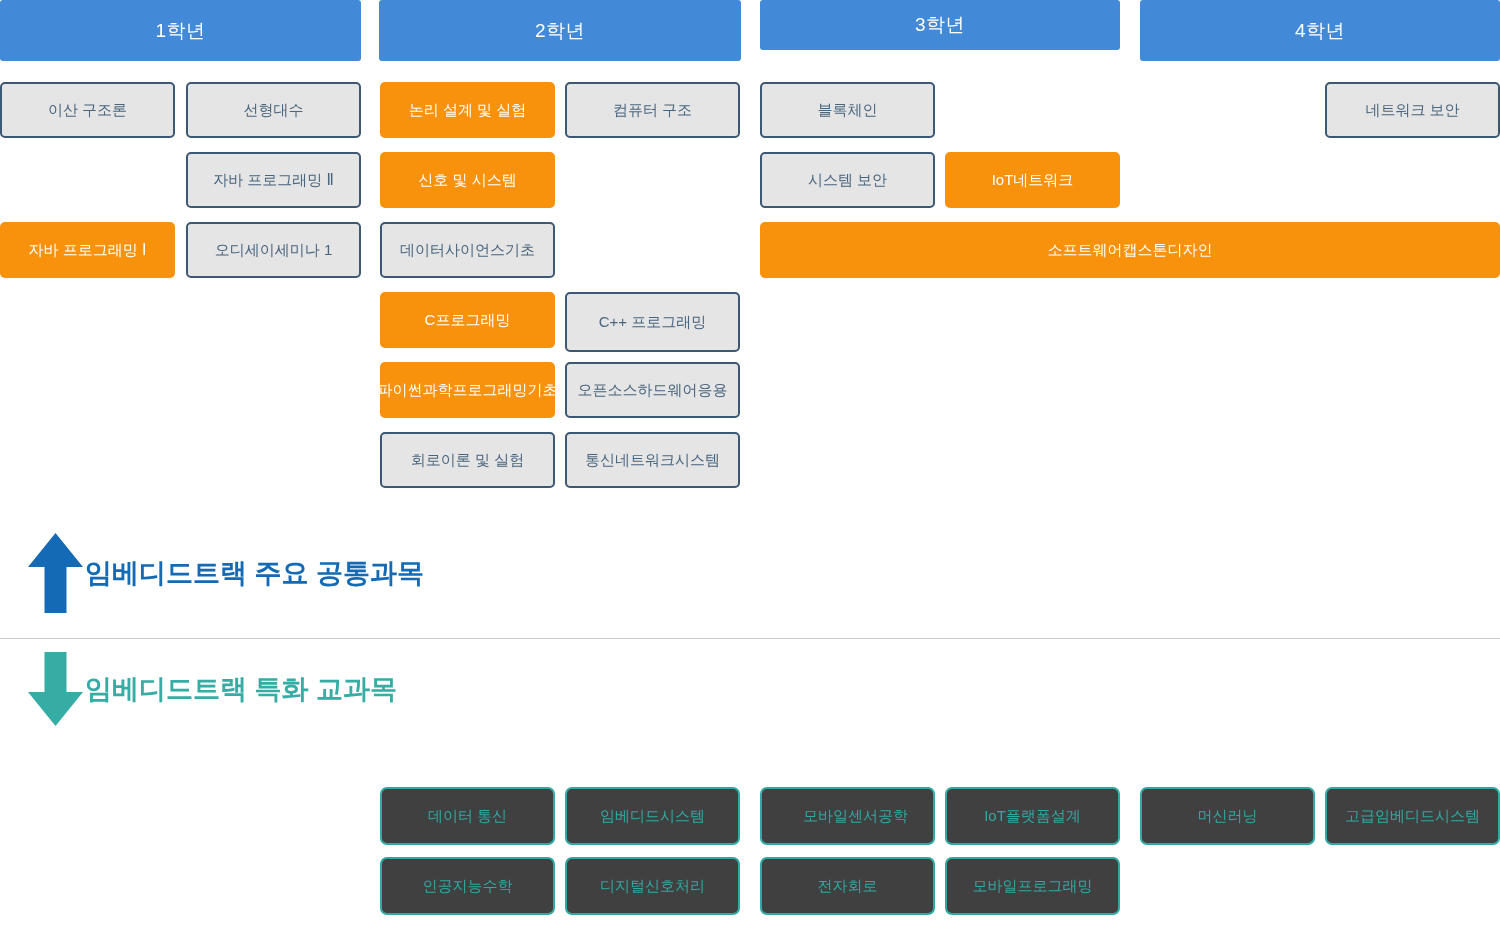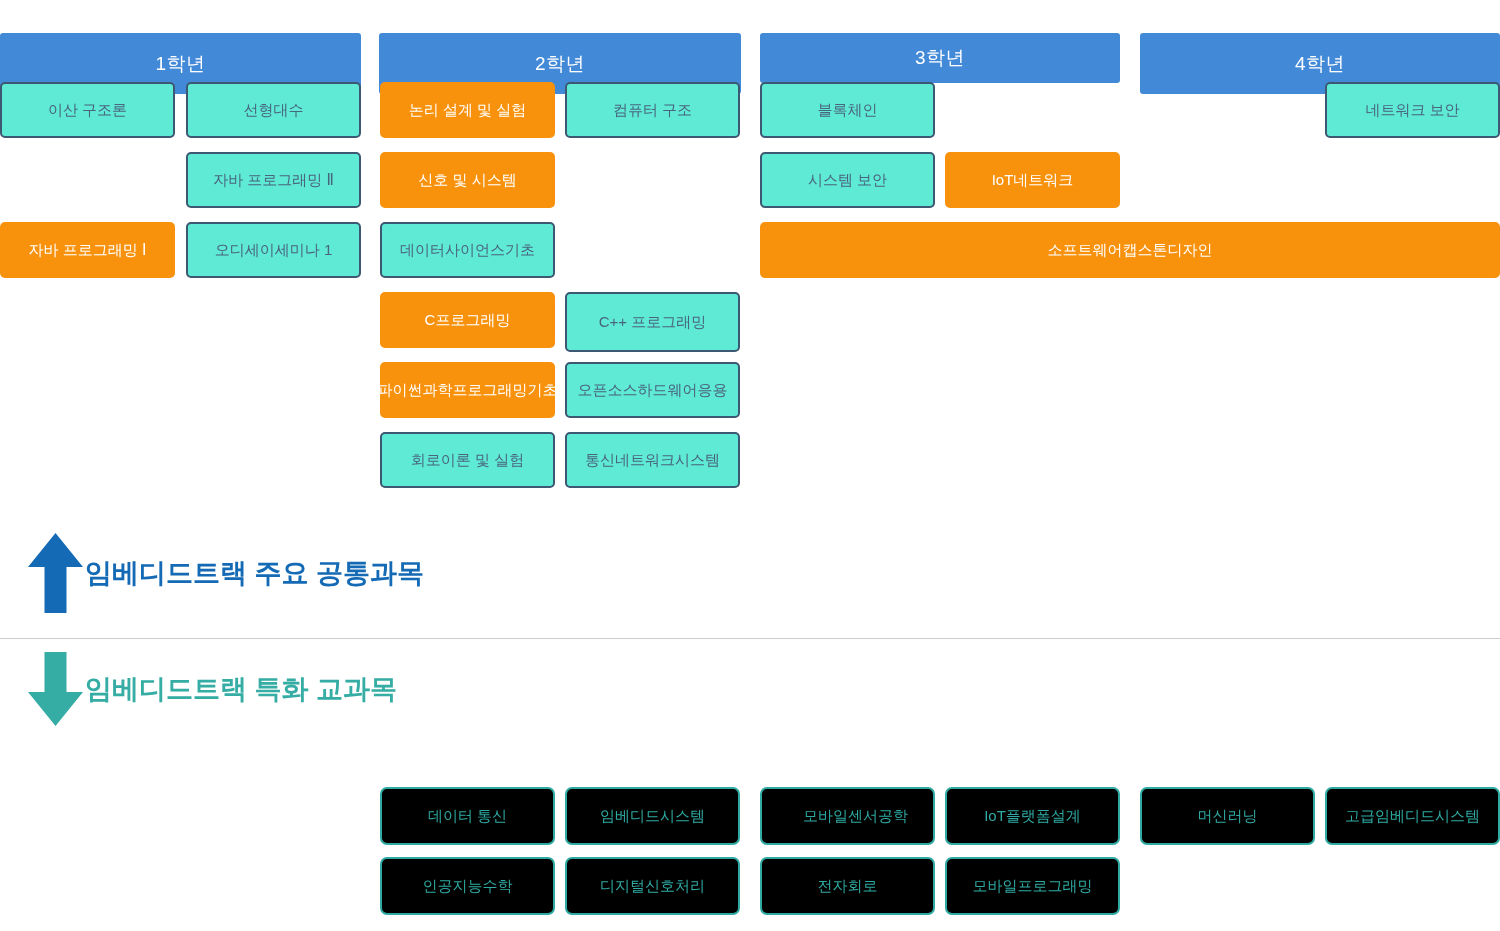--- a/index.html
+++ b/index.html
@@ -5,37 +5,36 @@
   html,body{margin:0;padding:0;background:#ffffff;}
   body{font-family:"Liberation Sans","DejaVu Sans",sans-serif;}
   .canvas{position:relative;width:1500px;height:931px;background:#fff;overflow:hidden;}
 
   .year-header{
     position:absolute;top:0;height:61px;
     background:var(--blue,#4289d8);color:#ffffff;
     display:flex;align-items:center;justify-content:center;
     font-size:19px;font-weight:500;letter-spacing:.5px;
     border-radius:3px;
-    margin-top:33px;
   }
 
   .course{
     position:absolute;box-sizing:border-box;
-    background:#5eead4;border:2px solid var(--cborder,#3d5872);
+    background:#e5e5e5;border:2px solid var(--cborder,#3d5872);
     border-radius:5px;color:var(--ctext,#4a657e);
     display:flex;align-items:center;justify-content:center;
     font-size:15px;white-space:nowrap;
   }
   .course.highlight{
     background:var(--orange,#f8920d);border:none;color:#ffffff;
   }
 
   .special-course{
     position:absolute;box-sizing:border-box;
-    background:#000000;border:2px solid var(--teal,#2eaaa2);
+    background:#404040;border:2px solid var(--teal,#2eaaa2);
     border-radius:7px;color:var(--teal,#2eaaa2);
     display:flex;align-items:center;justify-content:center;
     font-size:15px;white-space:nowrap;
   }
 
   .section{position:absolute;display:flex;align-items:center;gap:2px;}
   .section-label{font-size:27px;font-weight:700;white-space:nowrap;}
   .section-common .section-label{color:var(--bluearrow,#146ab4);}
   .section-special .section-label{color:var(--tealarrow,#35ada4);}
   .arrow-icon{display:block;}

